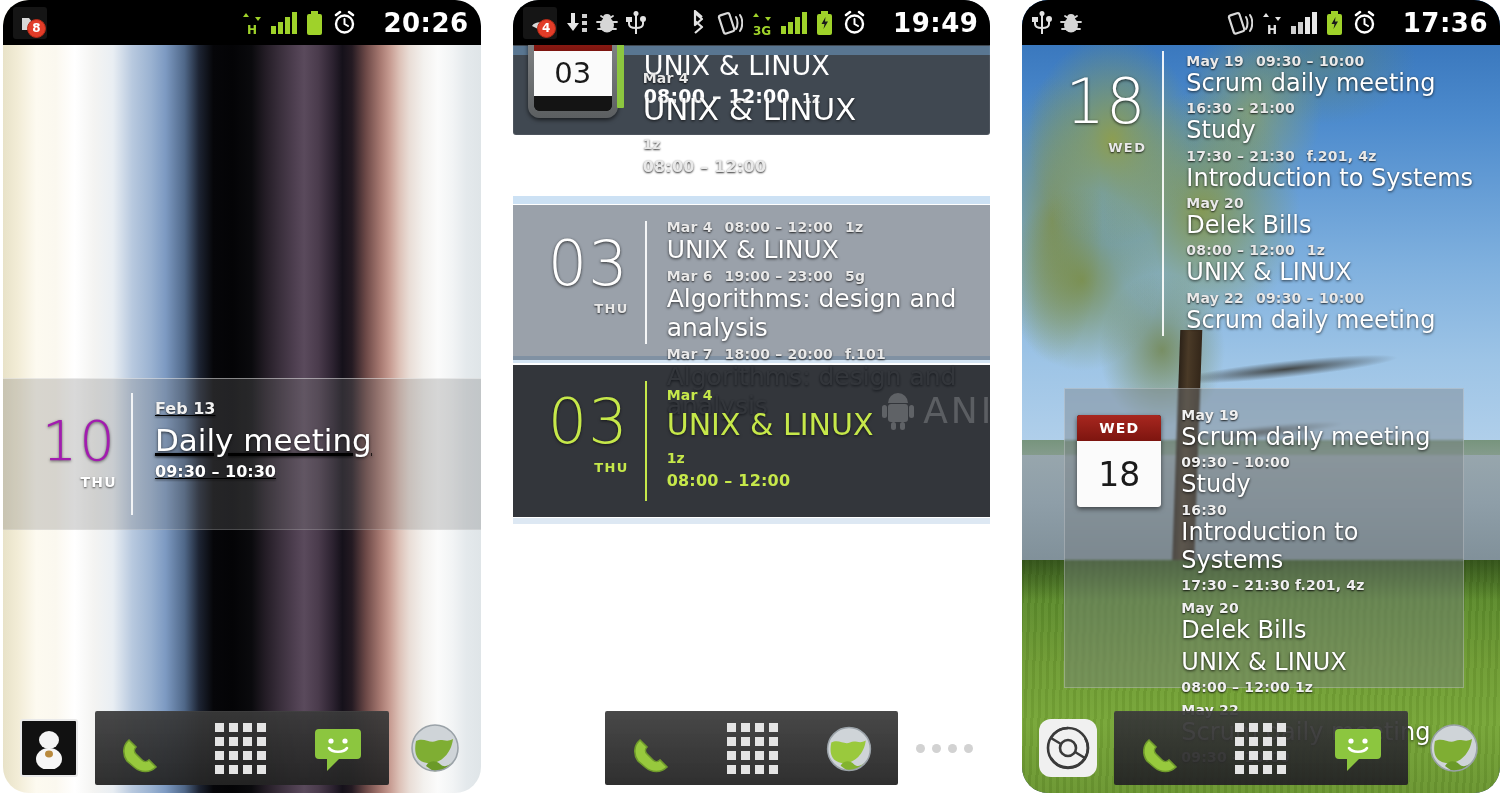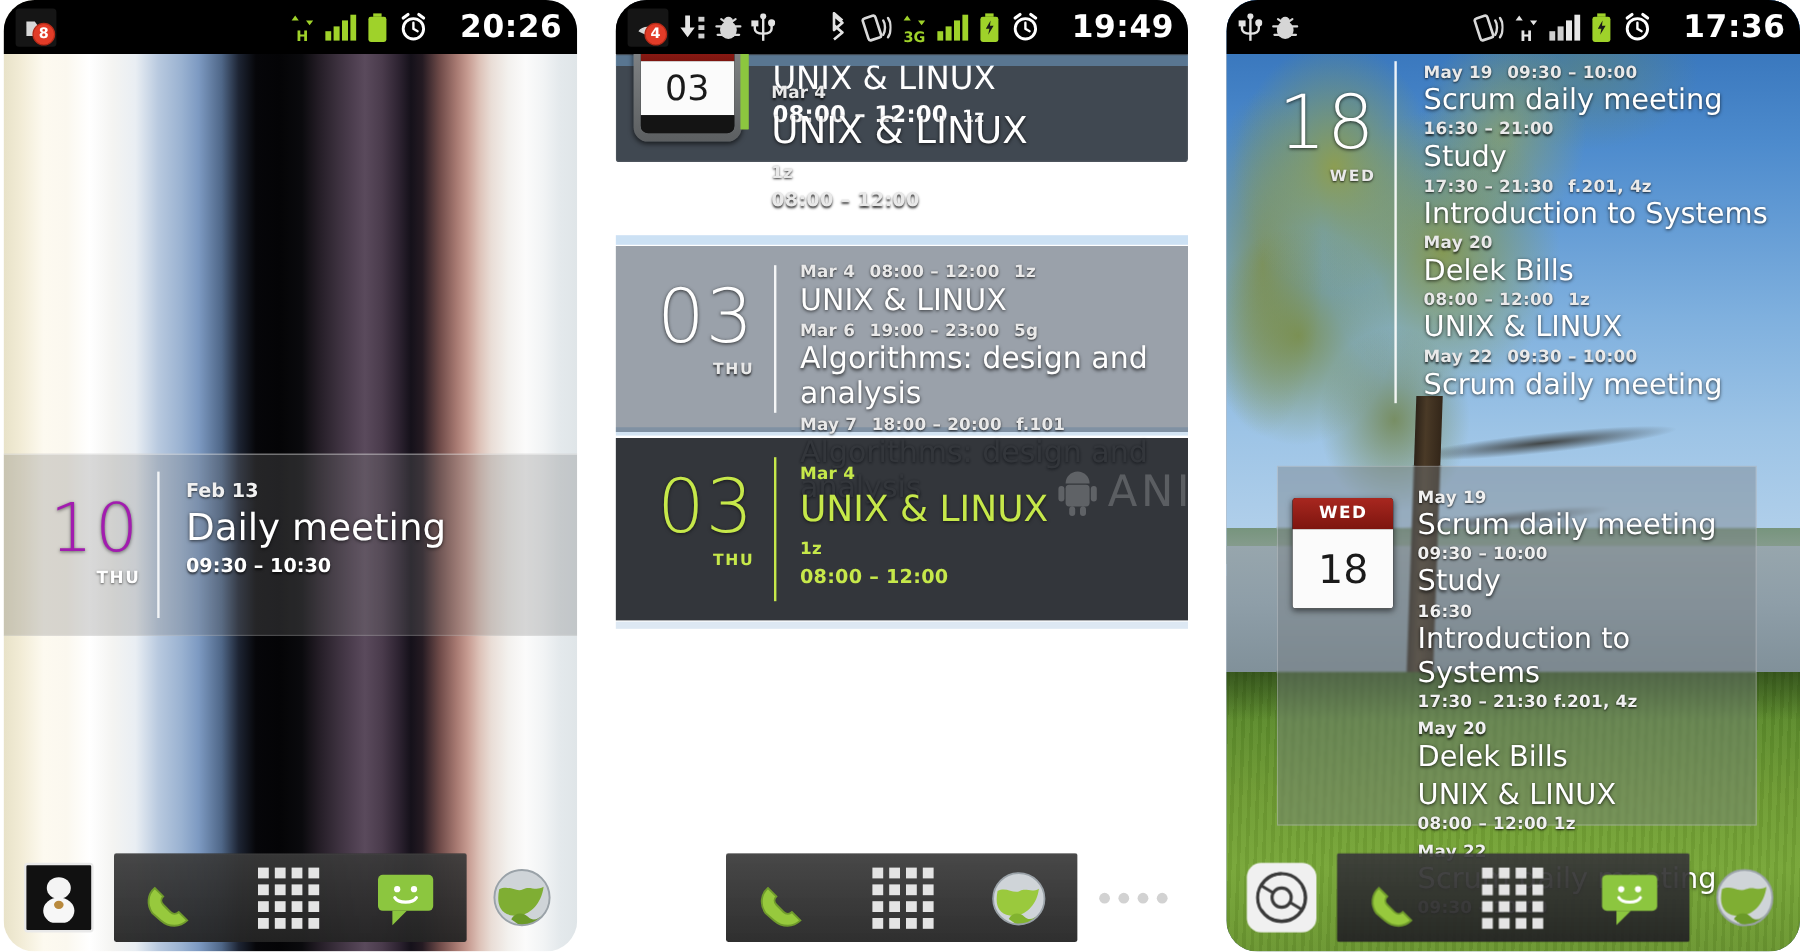--- a/index.html
+++ b/index.html
@@ -156,21 +156,21 @@
   }
   .w1-daynum {
     color:#a21caf; font-size:56px; font-weight:300; line-height:.95;
     letter-spacing:2px; text-shadow:0 1px 3px rgba(0,0,0,.55);
   }
   .w1-dow {
     color:#fff; font-size:14px; font-weight:bold; letter-spacing:1.3px;
     margin-top:6px; text-shadow:0 1px 2px rgba(0,0,0,.6);
   }
   .w1-rule { width:2px; background:rgba(255,255,255,.85); margin:14px 0 14px 0; }
-  .w1-body { flex:1; padding:20px 0 0 22px; }
+  .w1-body { flex:1; padding:20px 0 0 22px;text-decoration:underline; }
   .w1-date { color:#f0f0f0; font-size:16px; font-weight:bold; text-shadow:0 1px 2px rgba(0,0,0,.7); }
   .w1-title { color:#fff; font-size:31px; font-weight:400; margin-top:4px; text-shadow:0 1px 3px rgba(0,0,0,.7); }
   .w1-loc { color:#eee; font-size:15px; font-weight:bold; margin-top:9px; text-shadow:0 1px 2px rgba(0,0,0,.7); }
   .w1-time { color:#fff; font-size:16px; font-weight:bold; margin-top:4px; text-shadow:0 1px 2px rgba(0,0,0,.7); }
 
   
   .agenda { position:absolute; left:0; right:0; display:flex; z-index:20; }
   .ag-daycol {
     width:132px; flex:0 0 132px;
     display:flex; flex-direction:column; align-items:flex-end; justify-content:center;
@@ -520,21 +520,21 @@
       <div class="ag-list">
         <div>
           <div class="ag-meta"><span>Mar 4</span><span class="gap"></span><span>08:00 – 12:00</span><span class="gap"></span><span>1z</span></div>
           <div class="ag-title">UNIX &amp; LINUX</div>
         </div>
         <div>
           <div class="ag-meta"><span>Mar 6</span><span class="gap"></span><span>19:00 – 23:00</span><span class="gap"></span><span>5g</span></div>
           <div class="ag-title">Algorithms: design and analysis</div>
         </div>
         <div>
-          <div class="ag-meta"><span>May 7</span><span class="gap"></span><span>18:00 – 20:00</span><span class="gap"></span><span>f.101</span></div>
+          <div class="ag-meta"><span>Mar 7</span><span class="gap"></span><span>18:00 – 20:00</span><span class="gap"></span><span>f.101</span></div>
           <div class="ag-title">Algorithms: design and analysis</div>
         </div>
       </div>
     </div>
 
     <div class="agenda accent p2-w3">
       <div class="ag-daycol">
         <div class="ag-daynum">03</div>
         <div class="ag-dow">THU</div>
       </div>

